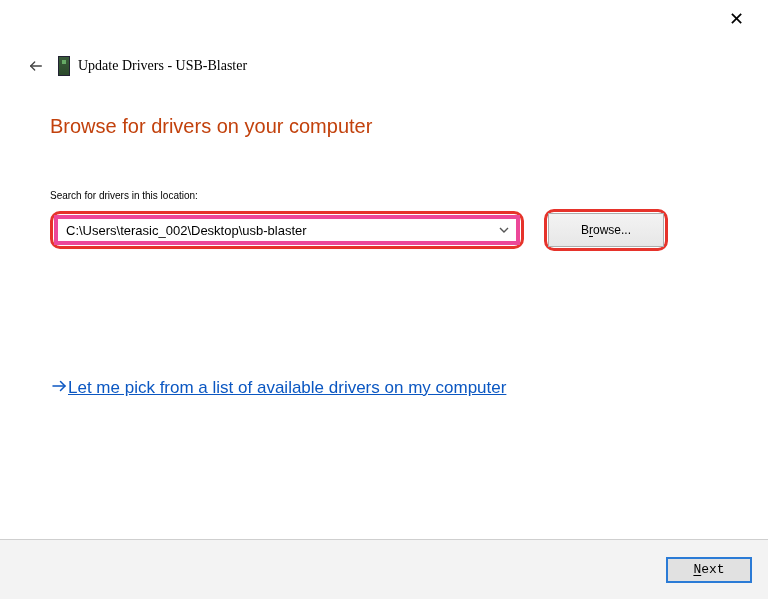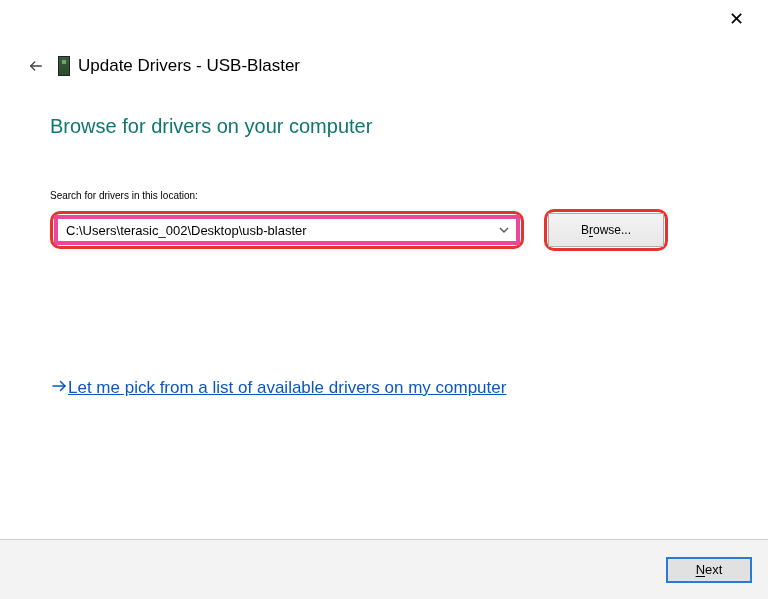--- a/index.html
+++ b/index.html
@@ -4,43 +4,43 @@
   <style>
     * { box-sizing: border-box; margin: 0; padding: 0; }
     html, body { width: 768px; height: 599px; font-family: "Segoe UI", Tahoma, sans-serif; font-size: 13px; color: #000; background: #fff; }
     .window { width: 768px; height: 599px; position: relative; display: flex; flex-direction: column; }
     .close { position: absolute; top: 10px; right: 24px; font-size: 18px; line-height: 1; color: #000; cursor: pointer; }
     .header { display: flex; align-items: center; padding: 52px 28px 0 28px; height: 80px; }
     .back-arrow { width: 16px; height: 16px; color: #444; margin-right: 14px; }
     .back-arrow svg { width: 100%; height: 100%; }
     .chip-icon { width: 12px; height: 20px; background: linear-gradient(#395c3a,#2b4a2b); border: 1px solid #223; margin-right: 8px; position: relative; }
     .chip-icon::after { content:""; position:absolute; top:3px; left:3px; right:3px; height:4px; background:#6a6; }
-    .header-title { font-size: 17px; }
+    .header-title { font-size: 14px; font-family: Liberation Serif, serif; }
     .body { padding: 34px 50px 0 50px; flex: 1; }
-    .main-heading { font-size: 20px; color: #0f766e; font-weight: 400; line-height: 1.2; }
+    .main-heading { font-size: 20px; color: #c2410c; font-weight: 400; line-height: 1.2; }
     .search-label { display:block; margin-top: 52px; margin-bottom: 8px; font-size: 10px; }
     .input-row { display: flex; align-items: center; gap: 20px; }
     .highlight { border: 3px solid #e6332b; border-radius: 10px; padding: 1px; }
     .highlight.path { flex: 0 0 474px; height: 38px; display:flex; }
     .combo { width: 100%; height: 100%; border: 4px solid #ec4899; display:flex; align-items: center; background: #fff; }
     .combo input { flex:1; border:none; outline:none; font-family: inherit; font-size: 13px; padding: 0 8px; height: 100%; }
     .combo .caret { width: 24px; height:100%; display:flex; align-items:center; justify-content:center; color:#555; }
     .caret svg { width: 10px; height: 6px; }
     .highlight.browse { width: 124px; height: 42px; display:flex; }
     .browse-btn { width:100%; height:100%; border:1px solid #adadad; background: linear-gradient(#f3f3f3,#e7e7e7); font-family:inherit; font-size:12px; cursor:pointer; }
     .check-row { margin-top: 14px; display:flex; align-items:center; gap:6px; font-size:13px; }
     .check-row input { width:14px; height:14px; }
     .pick-block { margin-top: 126px; display:flex; }
     .arrow-right { color:#0b57c2; }
     .arrow-right svg { width:18px; height:18px; }
     .pick-text { flex:1; }
     .pick-link { color:#0b57c2; font-size:17px; text-decoration: underline; line-height:1.3; display:inline; }
     .pick-desc { color:#6b6b6b; font-size:13px; margin-top:4px; line-height:1.45; max-width: 580px; }
     .footer { height: 60px; border-top: 1px solid #cfcfcf; background:#f3f3f3; display:flex; align-items:center; justify-content:flex-end; padding-right: 16px; gap: 10px; }
-    .footer button { width: 86px; height: 26px; font-family:Liberation Sans, sans-serif; font-size:13px; border:1px solid #adadad; background:#e1e1e1; cursor:pointer; }
+    .footer button { width: 86px; height: 26px; font-family:Liberation Mono, monospace; font-size:13px; border:1px solid #adadad; background:#e1e1e1; cursor:pointer; }
     .footer .next-btn { border:2px solid #2b7bd6; background:#e1e1e1; }
     .u { text-decoration: underline; text-underline-offset: 2px; }
     .browse-btn span, .footer button span { }
   </style>
 </head>
 <body>
 
 <div class="window">
 
   <div class="close">✕</div>

